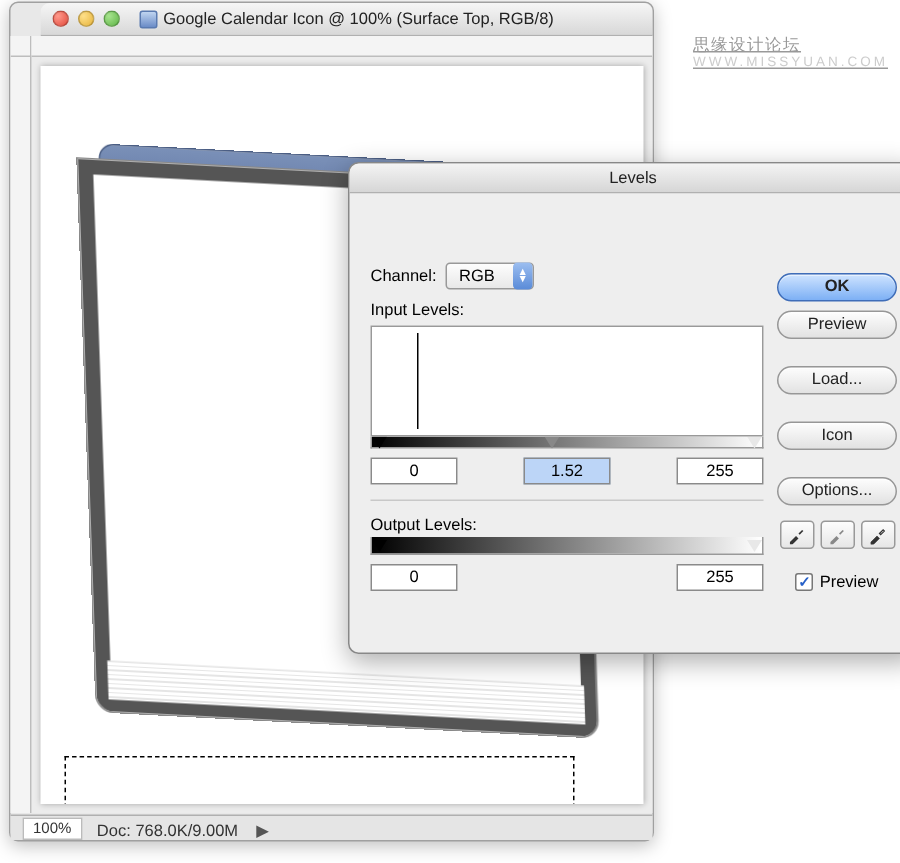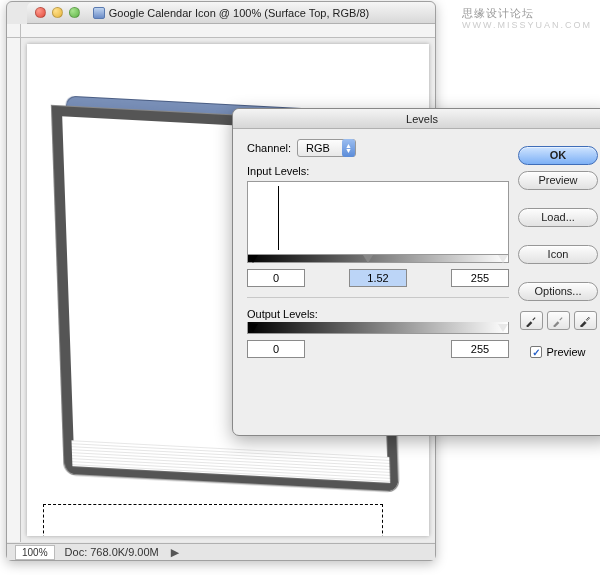--- a/index.html
+++ b/index.html
@@ -1,43 +1,43 @@
 <!DOCTYPE html>
 <html><head>
 <meta charset="utf-8">
 <style>
 *{margin:0;padding:0;box-sizing:border-box;font-family:"Lucida Grande",Arial,sans-serif;font-size:11px;}
 body{background:#fff;width:600px;height:575px;position:relative;overflow:hidden;}
-.watermark{position:absolute;top:6px;right:8px;color:#999;font-size:11px;letter-spacing:1px;}
+.watermark{position:absolute;top:22px;right:8px;color:#999;font-size:11px;letter-spacing:1px;text-decoration:underline;}
 .watermark .sub{color:#ccc;font-size:9px;letter-spacing:2px;display:block;margin-top:-1px;}
 .doc-window{position:absolute;top:1px;left:6px;width:430px;height:560px;background:#e8e8e8;border:1px solid #a0a0a0;border-radius:6px;box-shadow:0 3px 12px rgba(0,0,0,0.25);padding-left:20px;}
 .titlebar{height:22px;background:linear-gradient(#f6f6f6,#d8d8d8);border-bottom:1px solid #b0b0b0;border-radius:6px 6px 0 0;display:flex;align-items:center;padding:0 8px;position:relative;}
 .traffic-lights{display:flex;gap:6px;}
 .tl{width:11px;height:11px;border-radius:50%;border:1px solid rgba(0,0,0,0.2);}
 .tl.red{background:radial-gradient(circle at 30% 30%,#ff9a8d,#e24a3b);}
 .tl.yel{background:radial-gradient(circle at 30% 30%,#ffe08a,#e6b43c);}
 .tl.grn{background:radial-gradient(circle at 30% 30%,#a8e48f,#5fb547);}
 .doc-title{position:absolute;left:0;right:0;text-align:center;color:#222;font-size:11px;display:flex;align-items:center;justify-content:center;gap:4px;}
 .title-icon{width:12px;height:12px;background:linear-gradient(#bfd4f0,#6b8cc7);border:1px solid #5a7ab0;border-radius:2px;}
 .canvas-area{position:absolute;top:22px;left:0;right:0;bottom:18px;background:#ececec;overflow:hidden;}
 .ruler-h{position:absolute;top:0;left:14px;right:0;height:14px;background:#f4f4f4;border-bottom:1px solid #bdbdbd;}
 .ruler-v{position:absolute;top:14px;left:0;bottom:0;width:14px;background:#f4f4f4;border-right:1px solid #bdbdbd;}
 .ruler-corner{position:absolute;top:0;left:0;width:14px;height:14px;background:#f4f4f4;border-right:1px solid #bdbdbd;border-bottom:1px solid #bdbdbd;}
 .canvas{position:absolute;top:20px;left:20px;right:6px;bottom:6px;background:#fff;box-shadow:0 0 4px rgba(0,0,0,0.3);overflow:hidden;}
 .cal-art{position:absolute;top:60px;left:30px;width:350px;height:380px;transform:skewY(5deg) rotateX(4deg) rotate(-2deg);}
 .cal-header{position:absolute;top:0;left:15px;right:0;height:48px;background:linear-gradient(#7a90b8,#596f9a);border-radius:10px 10px 0 0;border:1px solid #4b5e84;}
 .cal-body{position:absolute;top:10px;left:0;right:14px;bottom:0;background:#fff;border:1px solid #888;border-radius:0 0 12px 12px;box-shadow:inset 0 0 0 10px #555,inset 0 0 0 12px #fff;}
 .cal-body::after{content:"";position:absolute;left:8px;right:8px;bottom:8px;height:26px;background:repeating-linear-gradient(#e5e5e5 0 1px,#fff 1px 3px);}
 .selection{position:absolute;left:16px;bottom:-8px;width:340px;height:40px;border:1px dashed #000;}
-.statusbar{position:absolute;bottom:0;left:0;right:0;height:17px;background:#e5e5e5;border-top:1px solid #b0b0b0;display:flex;align-items:center;padding:0 8px;gap:10px;color:#333;}
+.statusbar{position:absolute;bottom:0;left:0;right:0;height:17px;background:#e5e5e5;border-top:1px solid #b0b0b0;display:flex;align-items:flex-end;padding:0 8px;gap:10px;color:#333;}
 .zoom-box{border:1px solid #bbb;padding:1px 6px;background:#fff;font-size:10px;}
 .levels{position:absolute;top:108px;left:232px;width:380px;height:328px;background:#eee;border:1px solid #888;border-radius:7px;box-shadow:0 5px 18px rgba(0,0,0,0.32);}
 .lev-title{height:20px;background:linear-gradient(#f4f4f4,#d6d6d6);border-bottom:1px solid #b0b0b0;border-radius:7px 7px 0 0;text-align:center;line-height:20px;color:#222;}
 .lev-body{display:flex;padding:10px 12px 12px 14px;gap:8px;}
-.lev-left{flex:1;}
+.lev-left{flex:1;margin-top:36px;}
 .lev-right{width:82px;display:flex;flex-direction:column;gap:6px;align-items:center;justify-content:flex-end;}
 .row{display:flex;align-items:center;gap:6px;margin-bottom:8px;}
 .select-box{display:inline-flex;align-items:center;background:linear-gradient(#fdfdfd,#e8e8e8);border:1px solid #999;border-radius:3px;height:18px;padding:0 6px 0 8px;gap:8px;}
 .select-arrows{width:13px;height:18px;background:linear-gradient(#9cbef0,#5a8bd8);border-radius:3px;display:flex;flex-direction:column;align-items:center;justify-content:center;gap:0;margin:-1px -6px -1px 4px;color:#fff;font-size:7px;line-height:5px;}
 .group-label{font-size:11px;margin-bottom:2px;}
 .histo{border:1px solid #999;background:#fff;height:74px;position:relative;margin-top:4px;}
 .histo .vline{position:absolute;top:4px;bottom:4px;left:30px;width:1px;background:#000;}
 .gradline{height:8px;background:linear-gradient(90deg,#000,#fff);border:1px solid #999;border-top:none;display:flex;justify-content:space-between;align-items:center;}
 .tri{width:0;height:0;border-left:5px solid transparent;border-right:5px solid transparent;}
 .tri.blk{border-top:8px solid #000;}

